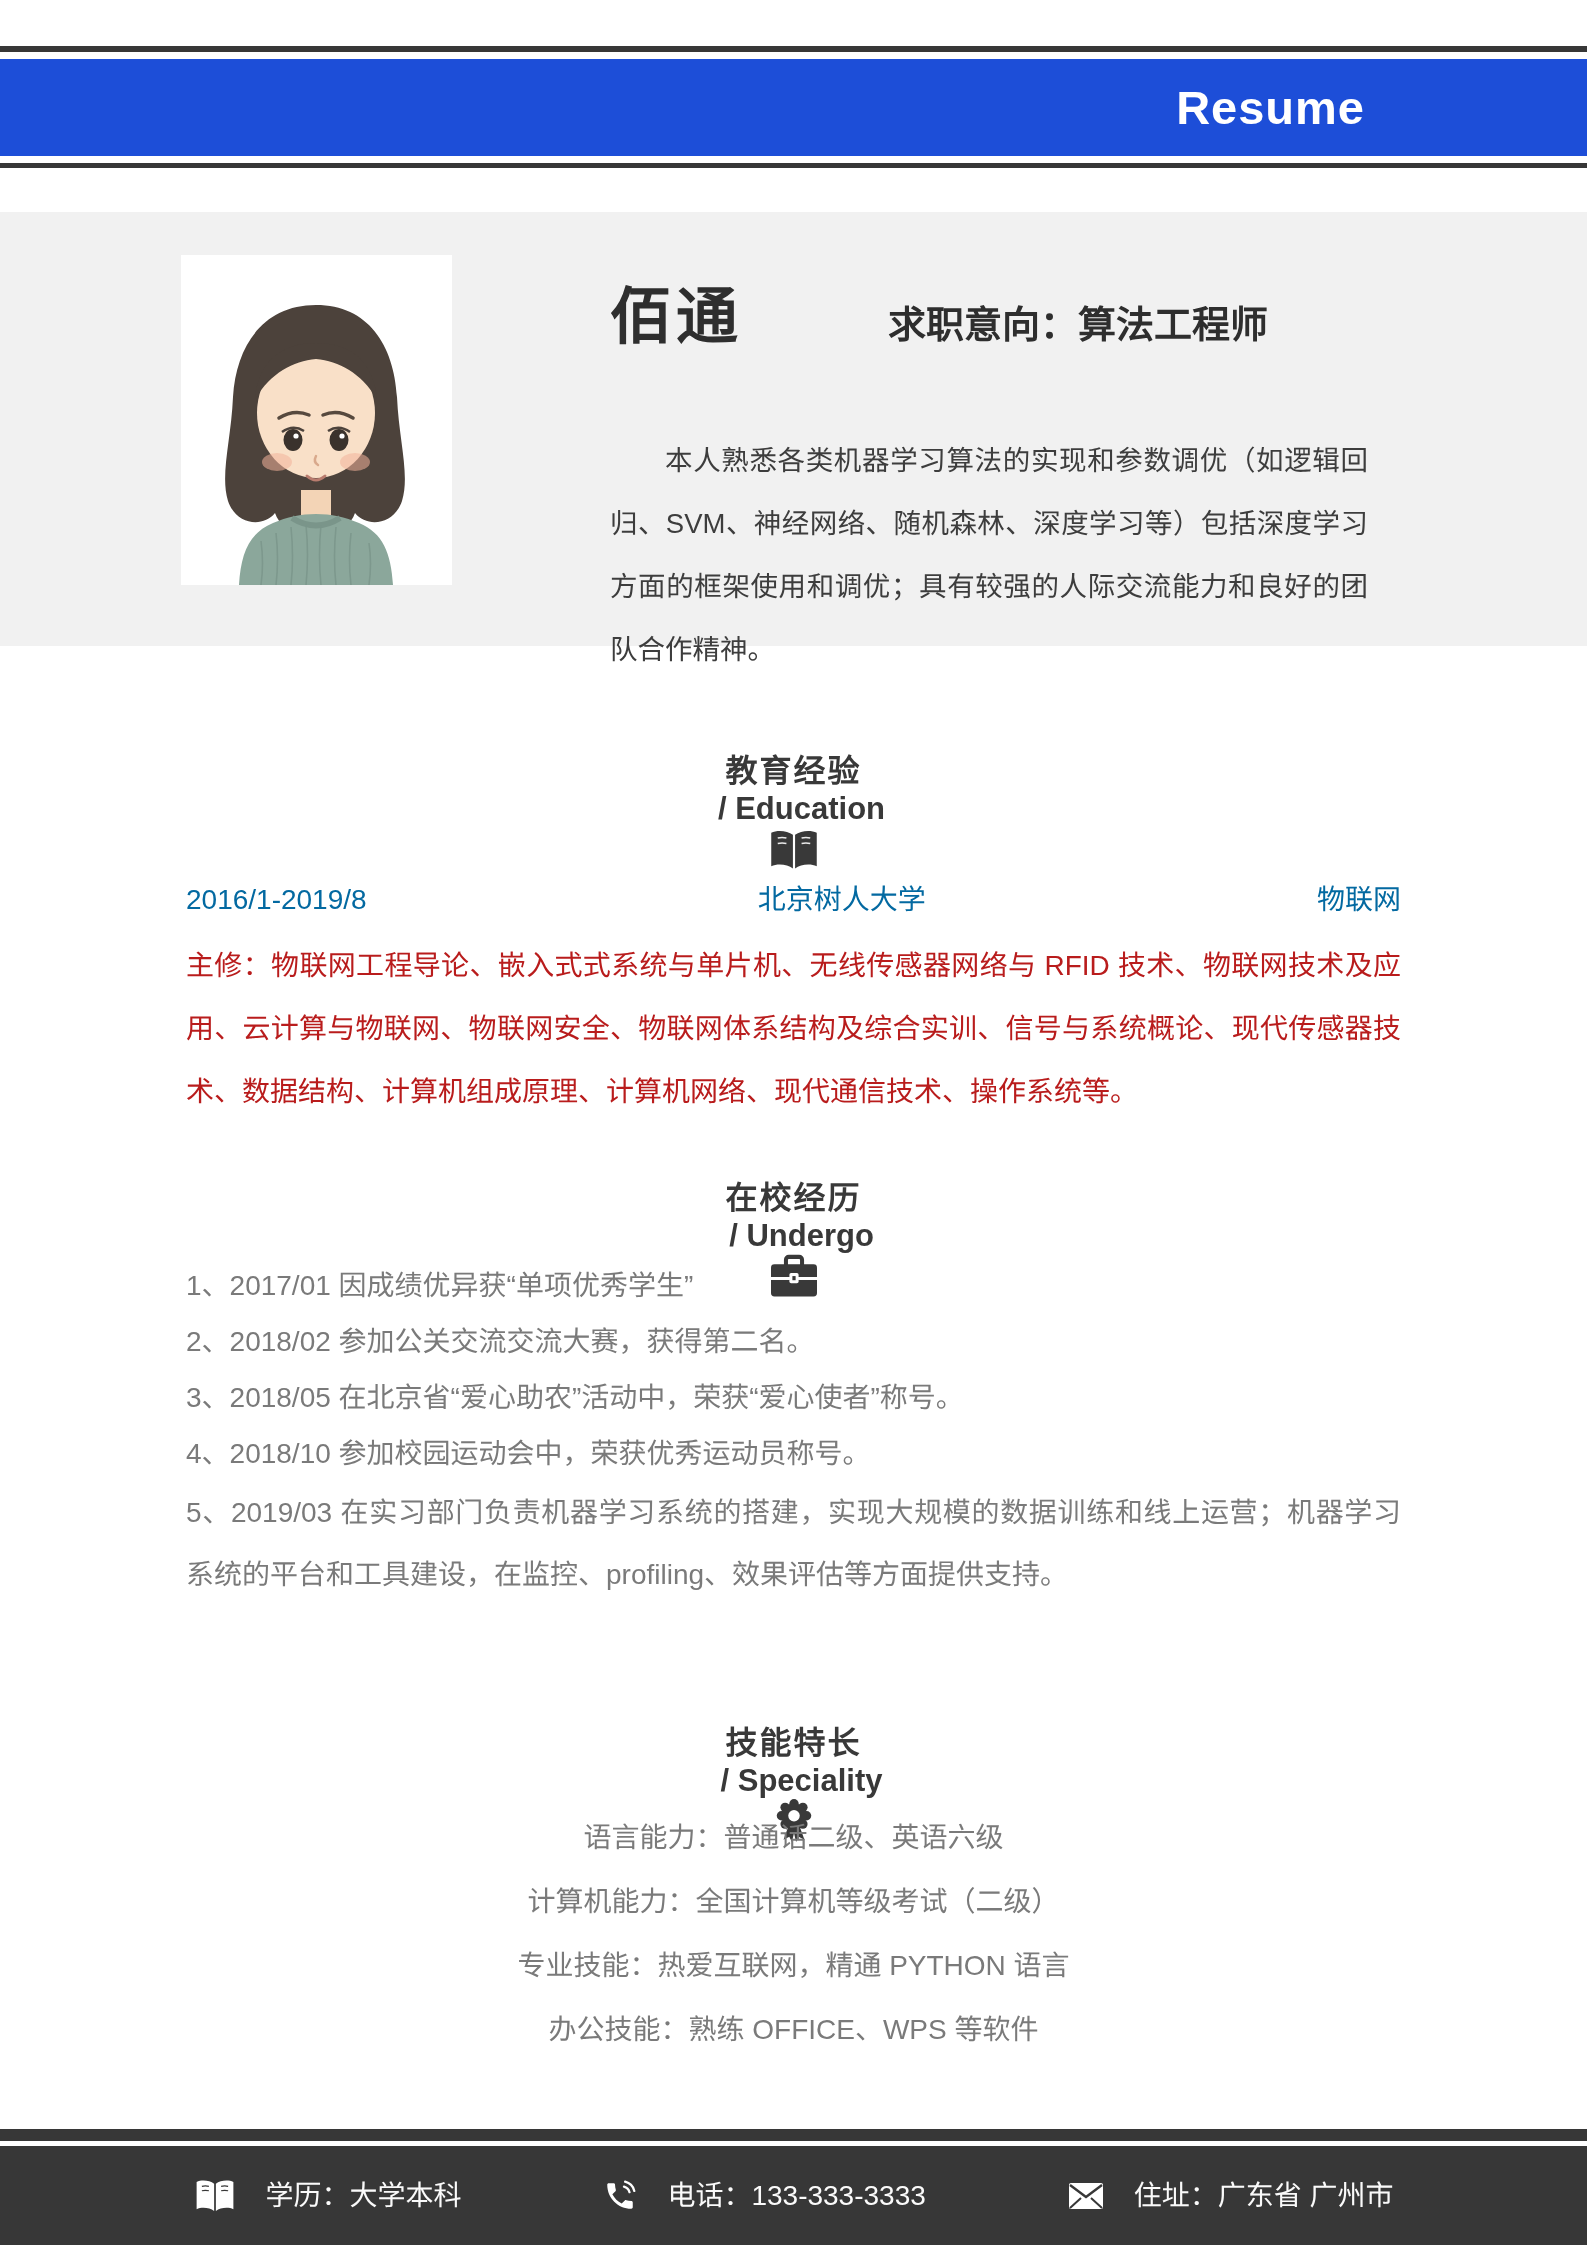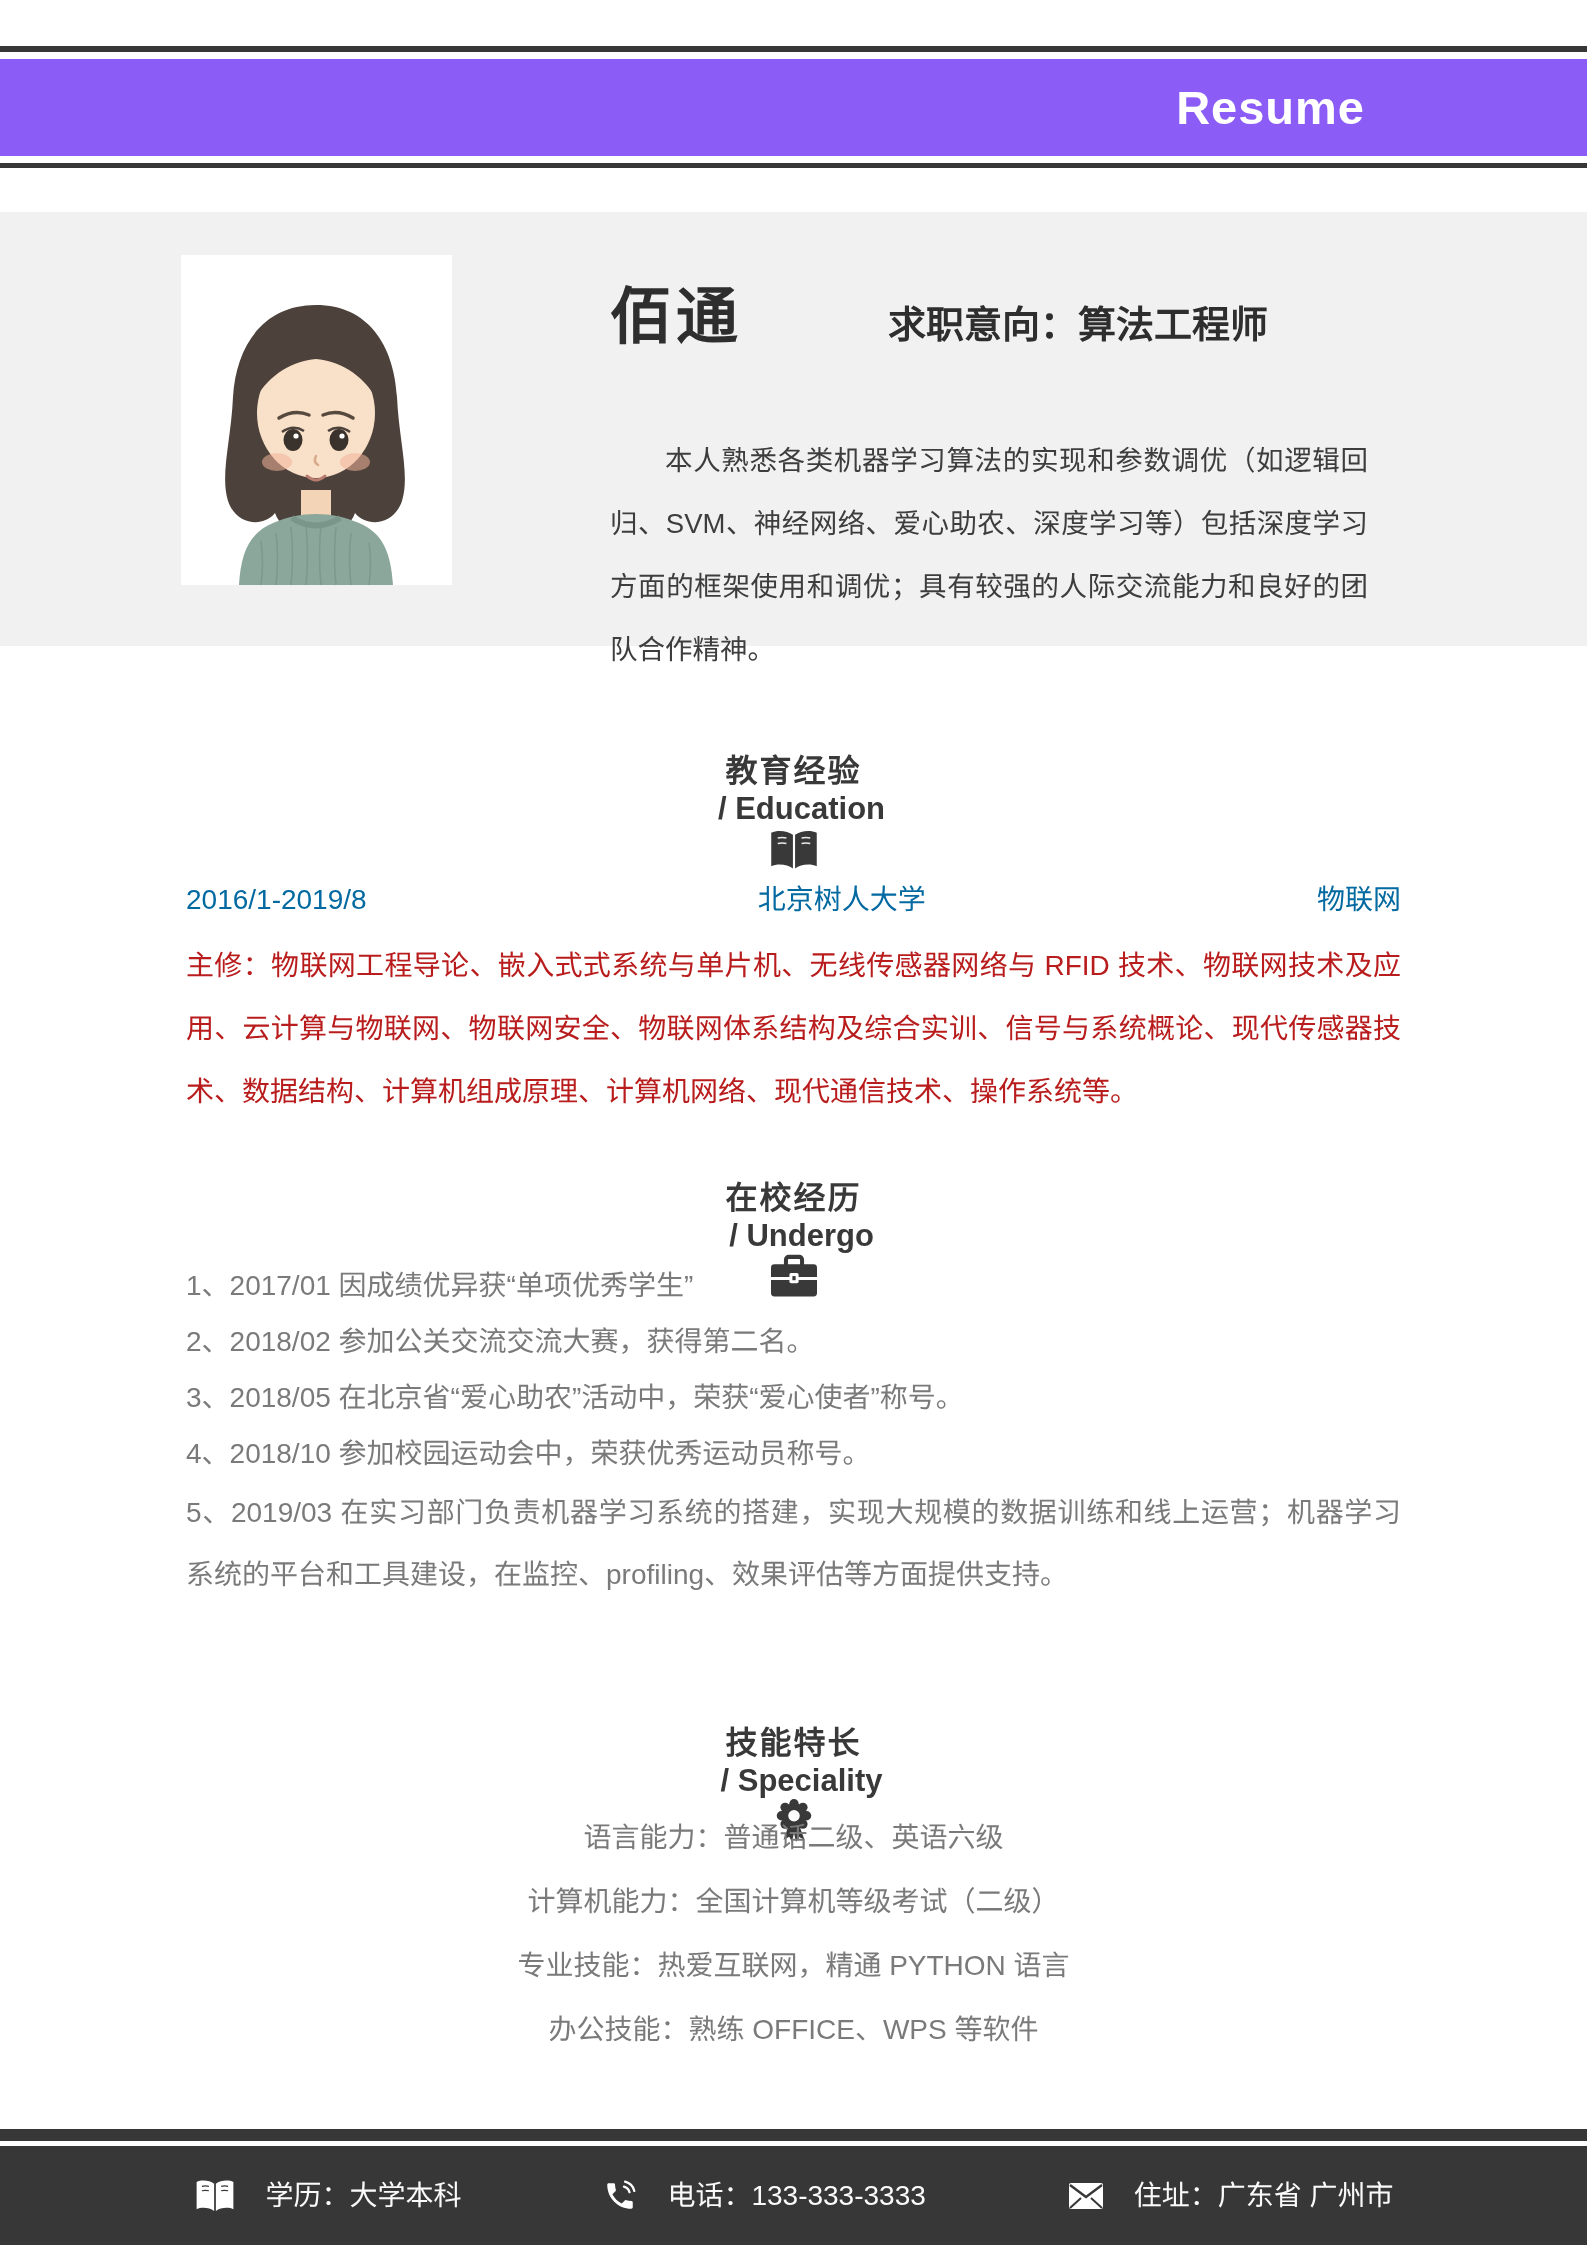--- a/index.html
+++ b/index.html
@@ -6,21 +6,21 @@
   body{
     width:1587px;height:2245px;position:relative;background:#ffffff;
     font-family:"Liberation Sans","DejaVu Sans",sans-serif;
     overflow:hidden;
   }
   
   .rule{position:absolute;left:0;right:0;background:#373737;}
   .rule-top{top:46px;height:6px;}
   .rule-under{top:163px;height:5px;}
   .header-bar{
-    position:absolute;top:59px;left:0;right:0;height:97px;background:#8b5cf6;
+    position:absolute;top:59px;left:0;right:0;height:97px;background:#1d4ed8;
     display:flex;align-items:center;justify-content:flex-end;
   }
   .header-title{
     color:#ffffff;font-size:47px;font-weight:bold;letter-spacing:1px;
     padding-right:222px;line-height:1;
   }
   
   .profile-band{position:absolute;top:212px;left:0;right:0;height:434px;background:#F1F1F1;}
   .avatar{position:absolute;left:181px;top:43px;width:271px;height:330px;background:#ffffff;overflow:hidden;}
   .avatar svg{display:block;width:100%;height:100%;}
@@ -120,21 +120,21 @@
             <path d="M125 270q3 30 0 60"></path>
           <path d="M140 270q-3 30 0 60"></path>
             <path d="M155 272q-3 30 0 58"></path>
           <path d="M170 278q-3 26 0 52"></path>
             <path d="M188 288q3 20 0 42"></path>
         </g>
       </svg>
     </div>
     <div class="candidate-name">佰通</div>
     <div class="job-intention">求职意向：算法工程师</div>
-    <p class="profile-summary">本人熟悉各类机器学习算法的实现和参数调优（如逻辑回归、SVM、神经网络、爱心助农、深度学习等）包括深度学习方面的框架使用和调优；具有较强的人际交流能力和良好的团队合作精神。</p>
+    <p class="profile-summary">本人熟悉各类机器学习算法的实现和参数调优（如逻辑回归、SVM、神经网络、随机森林、深度学习等）包括深度学习方面的框架使用和调优；具有较强的人际交流能力和良好的团队合作精神。</p>
   </section>
 
   <div class="sec-head sh-education">
     <span class="sec-title-zh">教育经验</span>
     <span class="sec-title-en">/ Education</span>
     <span class="sec-divider"></span>
     <span class="sec-icon">
       <svg viewBox="0 0 48 40">
         <path d="M23 6C18 2 8.5 1.3 3 4v31c5.5-2.7 15-2 20 2z" fill="#393939"></path>
         <path d="M25 6c5-4 14.5-4.7 20-2v31c-5.5-2.7-15-2-20 2z" fill="#393939"></path>

